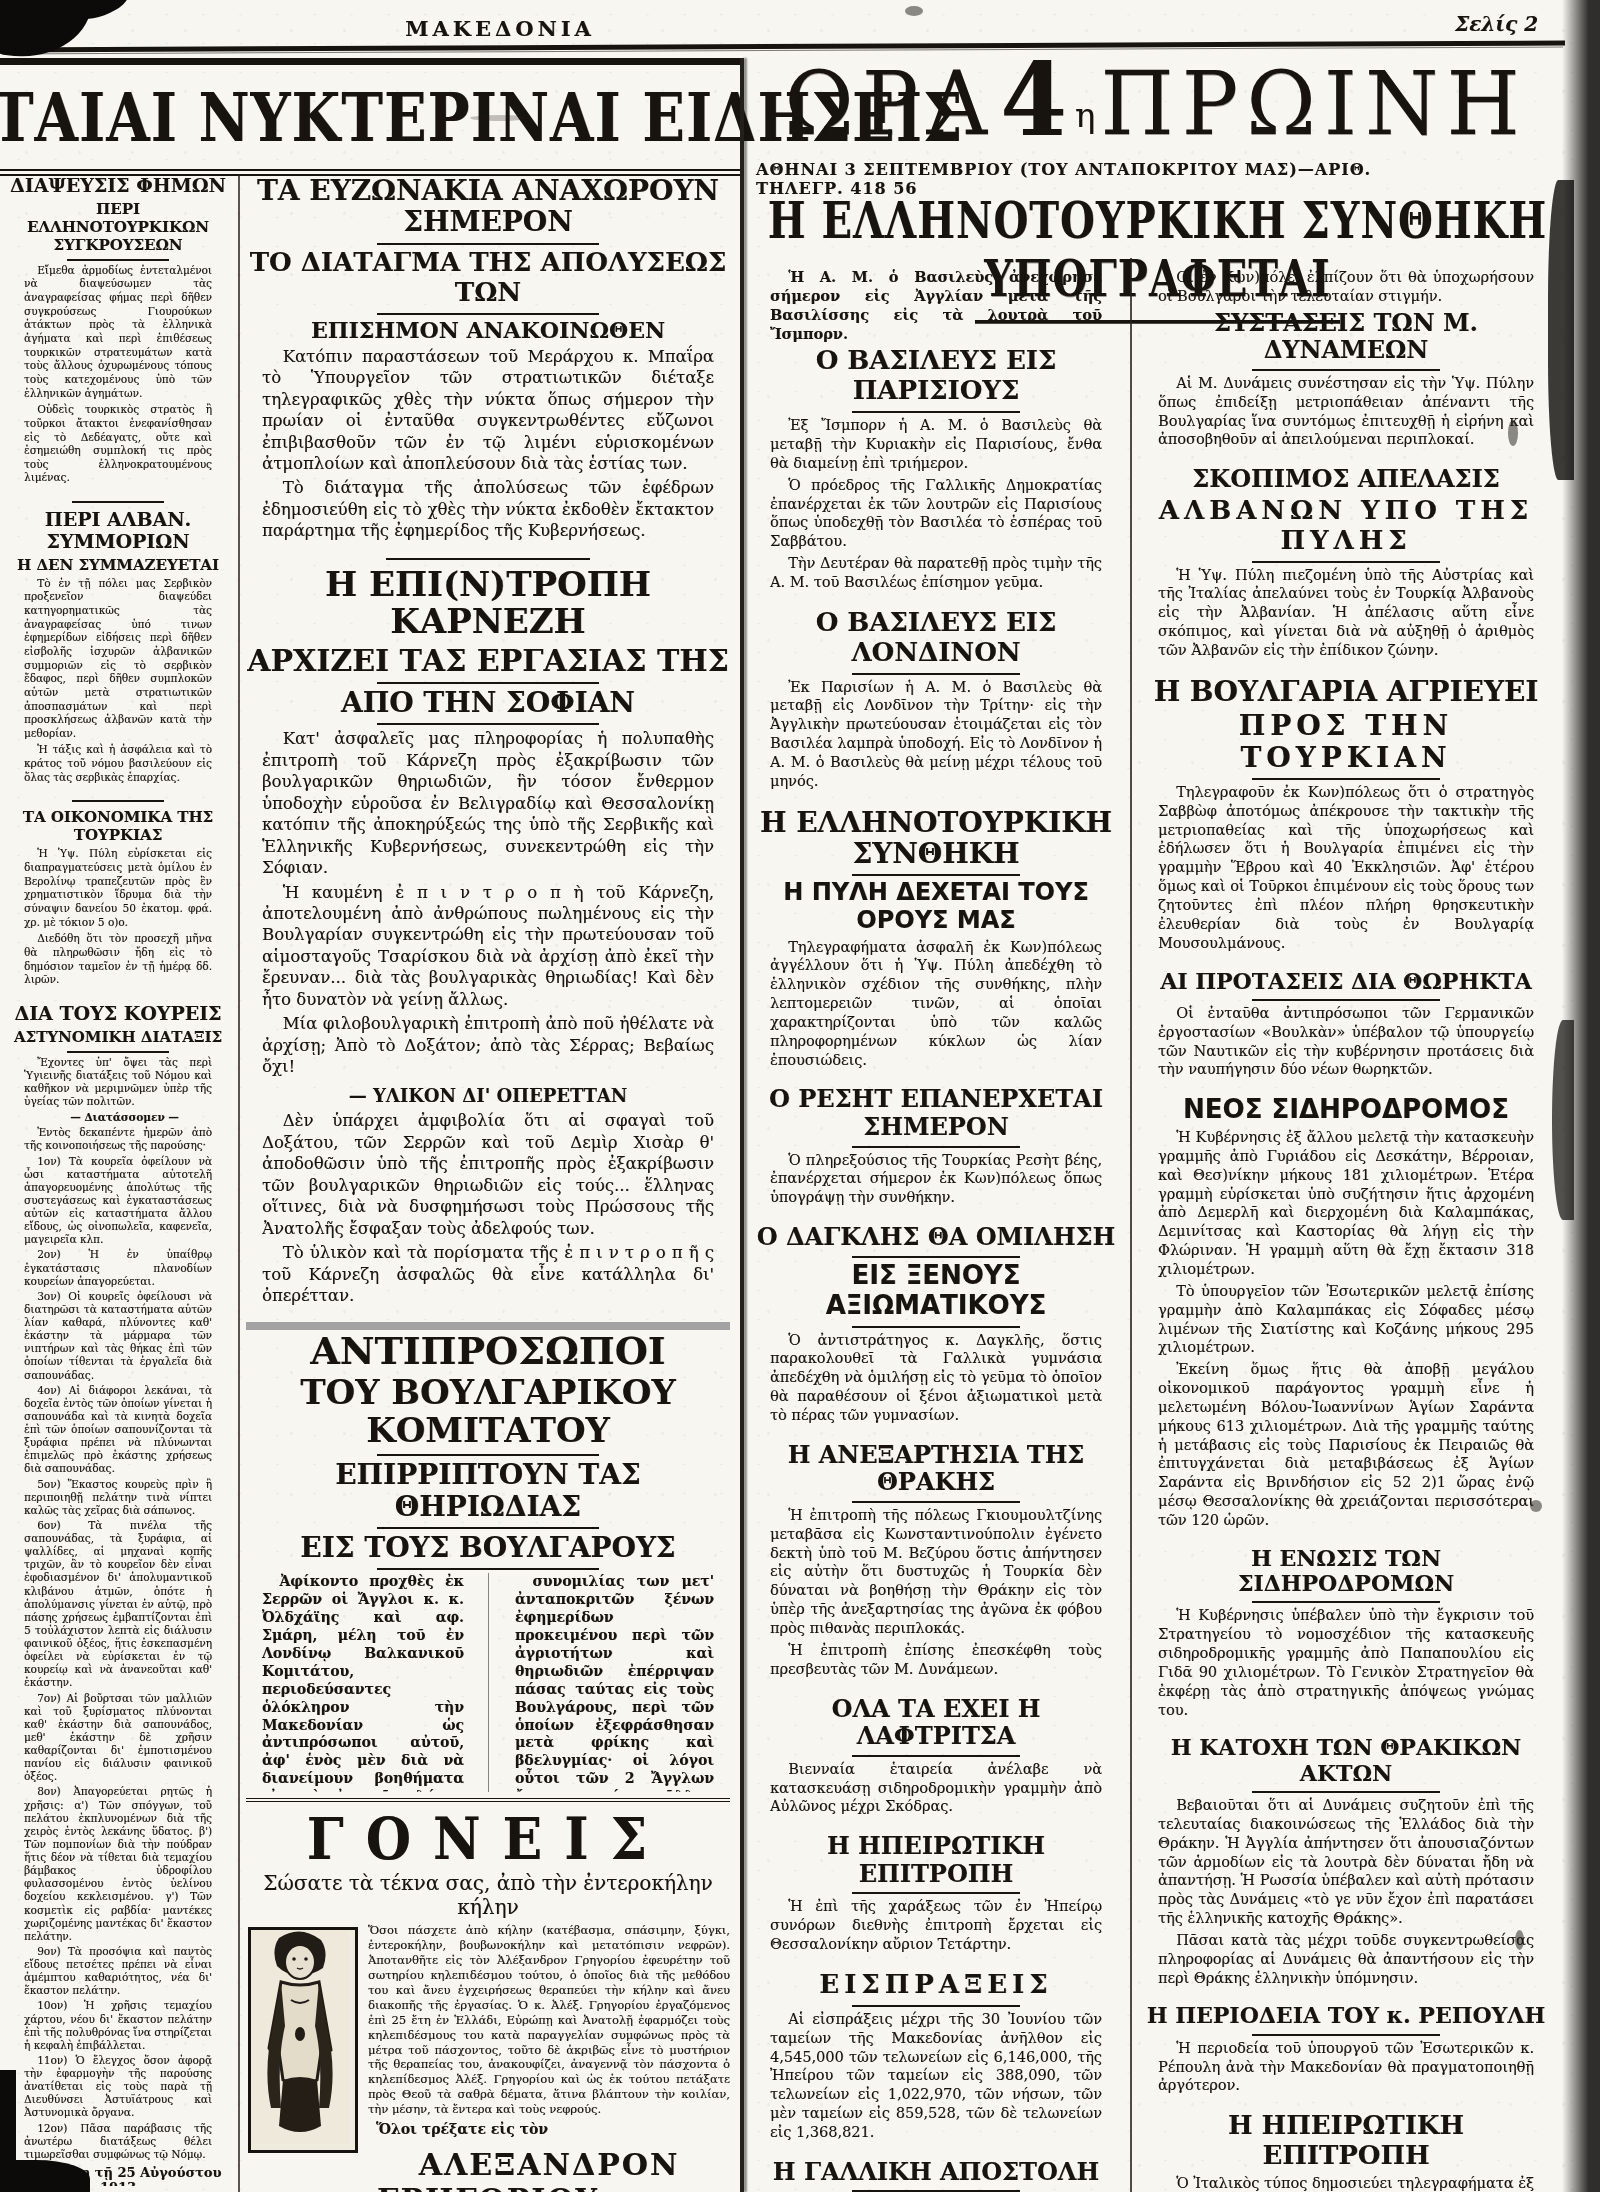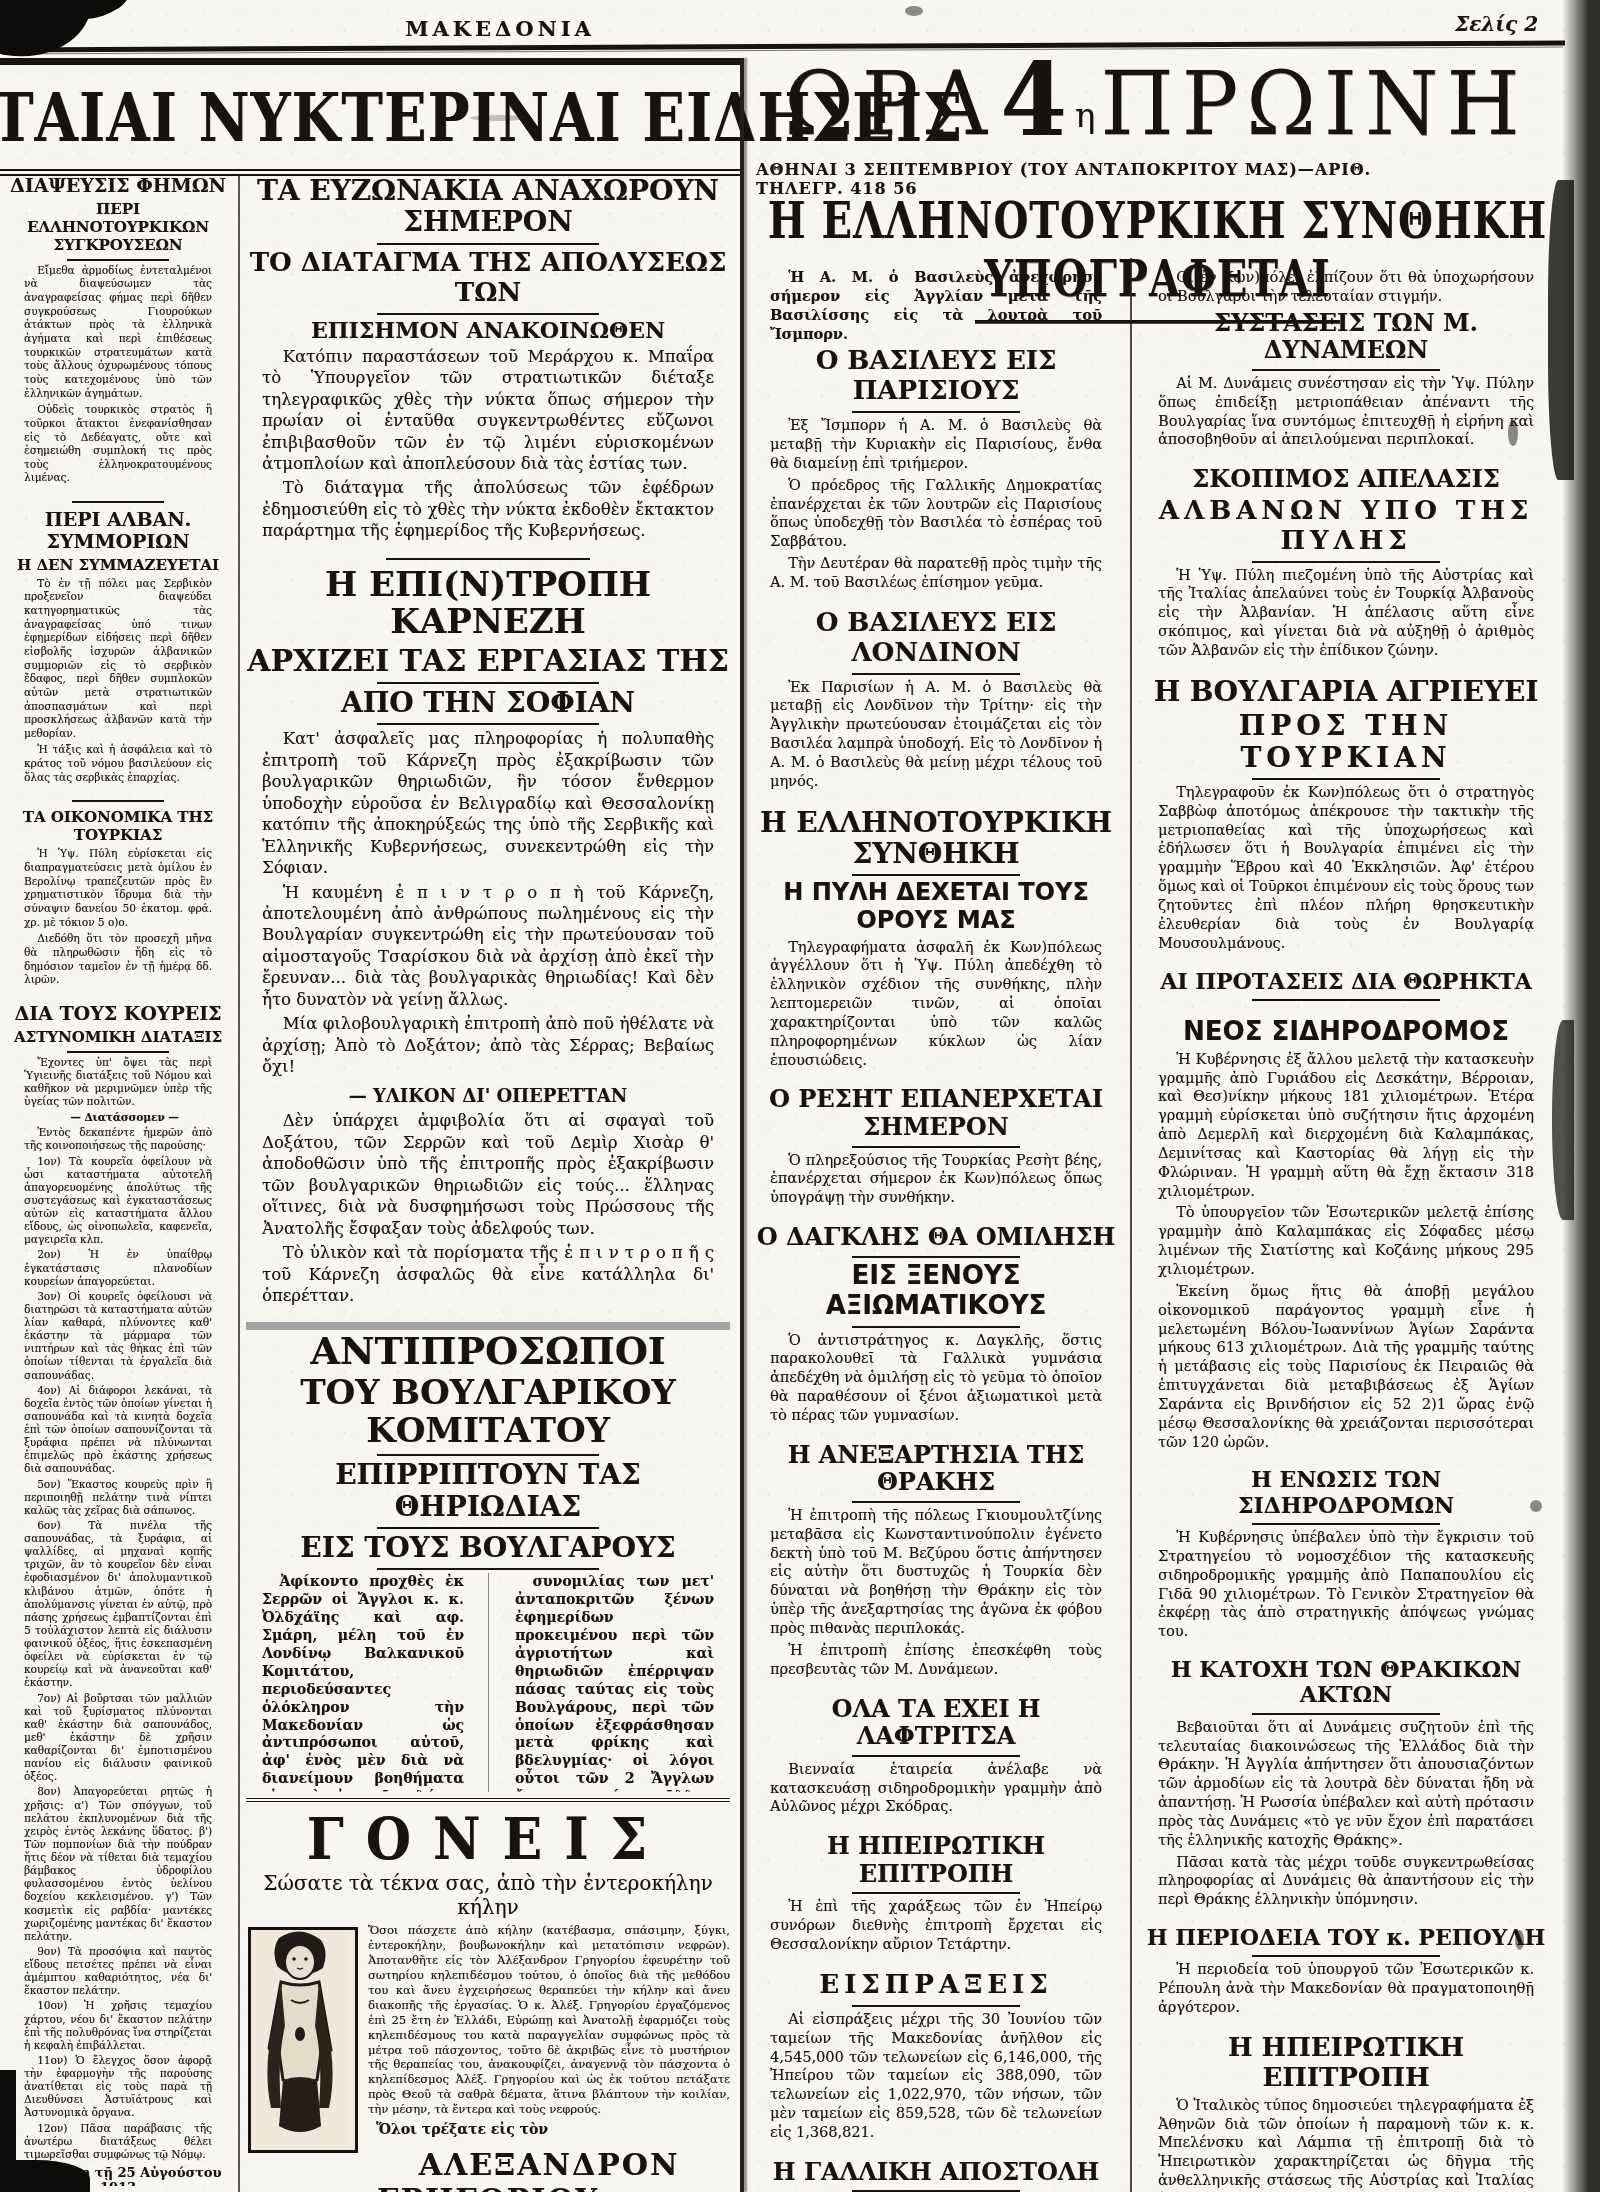--- a/index.html
+++ b/index.html
@@ -282,20 +282,21 @@
     <div class="hc h26 wide und">ΑΛΒΑΝΩΝ ΥΠΟ ΤΗΣ ΠΥΛΗΣ</div>
     <p class="p">Ἡ Ὑψ. Πύλη πιεζομένη ὑπὸ τῆς Αὐστρίας καὶ τῆς Ἰταλίας ἀπελαύνει τοὺς ἐν Τουρκίᾳ Ἀλβανοὺς εἰς τὴν Ἀλβανίαν. Ἡ ἀπέλασις αὕτη εἶνε σκόπιμος, καὶ γίνεται διὰ νὰ αὐξηθῇ ὁ ἀριθμὸς τῶν Ἀλβανῶν εἰς τὴν ἐπίδικον ζώνην.</p>
   </div>
   <div class="art">
     <div class="hc h28">Η ΒΟΥΛΓΑΡΙΑ ΑΓΡΙΕΥΕΙ</div>
     <div class="hc h28 wide und">ΠΡΟΣ ΤΗΝ ΤΟΥΡΚΙΑΝ</div>
     <p class="p">Τηλεγραφοῦν ἐκ Κων)πόλεως ὅτι ὁ στρατηγὸς Σαββὼφ ἀποτόμως ἀπέκρουσε τὴν τακτικὴν τῆς μετριοπαθείας καὶ τῆς ὑποχωρήσεως καὶ ἐδήλωσεν ὅτι ἡ Βουλγαρία ἐπιμένει εἰς τὴν γραμμὴν Ἕβρου καὶ 40 Ἐκκλησιῶν. Ἀφ' ἑτέρου ὅμως καὶ οἱ Τοῦρκοι ἐπιμένουν εἰς τοὺς ὅρους των ζητοῦντες ἐπὶ πλέον πλήρη θρησκευτικὴν ἐλευθερίαν διὰ τοὺς ἐν Βουλγαρίᾳ Μουσουλμάνους.</p>
   </div>
   <div class="art">
     <div class="hc h22 und">ΑΙ ΠΡΟΤΑΣΕΙΣ ΔΙΑ ΘΩΡΗΚΤΑ</div>
+    <p class="p">Οἱ ἐνταῦθα ἀντιπρόσωποι τῶν Γερμανικῶν ἐργοστασίων «Βουλκὰν» ὑπέβαλον τῷ ὑπουργείῳ τῶν Ναυτικῶν εἰς τὴν κυβέρνησιν προτάσεις διὰ τὴν ναυπήγησιν δύο νέων θωρηκτῶν.</p>
   </div>
   <div class="art">
     <div class="hc h26 sans cond">ΝΕΟΣ ΣΙΔΗΡΟΔΡΟΜΟΣ</div>
     <p class="p">Ἡ Κυβέρνησις ἐξ ἄλλου μελετᾷ τὴν κατασκευὴν γραμμῆς ἀπὸ Γυριάδου εἰς Δεσκάτην, Βέρροιαν, καὶ Θεσ)νίκην μήκους 181 χιλιομέτρων. Ἑτέρα γραμμὴ εὑρίσκεται ὑπὸ συζήτησιν ἥτις ἀρχομένη ἀπὸ Δεμερλῆ καὶ διερχομένη διὰ Καλαμπάκας, Δεμινίτσας καὶ Καστορίας θὰ λήγῃ εἰς τὴν Φλώριναν. Ἡ γραμμὴ αὕτη θὰ ἔχῃ ἔκτασιν 318 χιλιομέτρων.</p>
     <p class="p">Τὸ ὑπουργεῖον τῶν Ἐσωτερικῶν μελετᾷ ἐπίσης γραμμὴν ἀπὸ Καλαμπάκας εἰς Σόφαδες μέσῳ λιμένων τῆς Σιατίστης καὶ Κοζάνης μήκους 295 χιλιομέτρων.</p>
     <p class="p">Ἐκείνη ὅμως ἥτις θὰ ἀποβῇ μεγάλου οἰκονομικοῦ παράγοντος γραμμὴ εἶνε ἡ μελετωμένη Βόλου-Ἰωαννίνων Ἁγίων Σαράντα μήκους 613 χιλιομέτρων. Διὰ τῆς γραμμῆς ταύτης ἡ μετάβασις εἰς τοὺς Παρισίους ἐκ Πειραιῶς θὰ ἐπιτυγχάνεται διὰ μεταβιβάσεως ἐξ Ἁγίων Σαράντα εἰς Βρινδήσιον εἰς 52 2)1 ὥρας ἐνῷ μέσῳ Θεσσαλονίκης θὰ χρειάζονται περισσότεραι τῶν 120 ὡρῶν.</p>
   </div>
   <div class="art">
     <div class="hc h22 und">Η ΕΝΩΣΙΣ ΤΩΝ ΣΙΔΗΡΟΔΡΟΜΩΝ</div>
     <p class="p">Ἡ Κυβέρνησις ὑπέβαλεν ὑπὸ τὴν ἔγκρισιν τοῦ Στρατηγείου τὸ νομοσχέδιον τῆς κατασκευῆς σιδηροδρομικῆς γραμμῆς ἀπὸ Παπαπουλίου εἰς Γιδᾶ 90 χιλιομέτρων. Τὸ Γενικὸν Στρατηγεῖον θὰ ἐκφέρῃ τὰς ἀπὸ στρατηγικῆς ἀπόψεως γνώμας του.</p>

